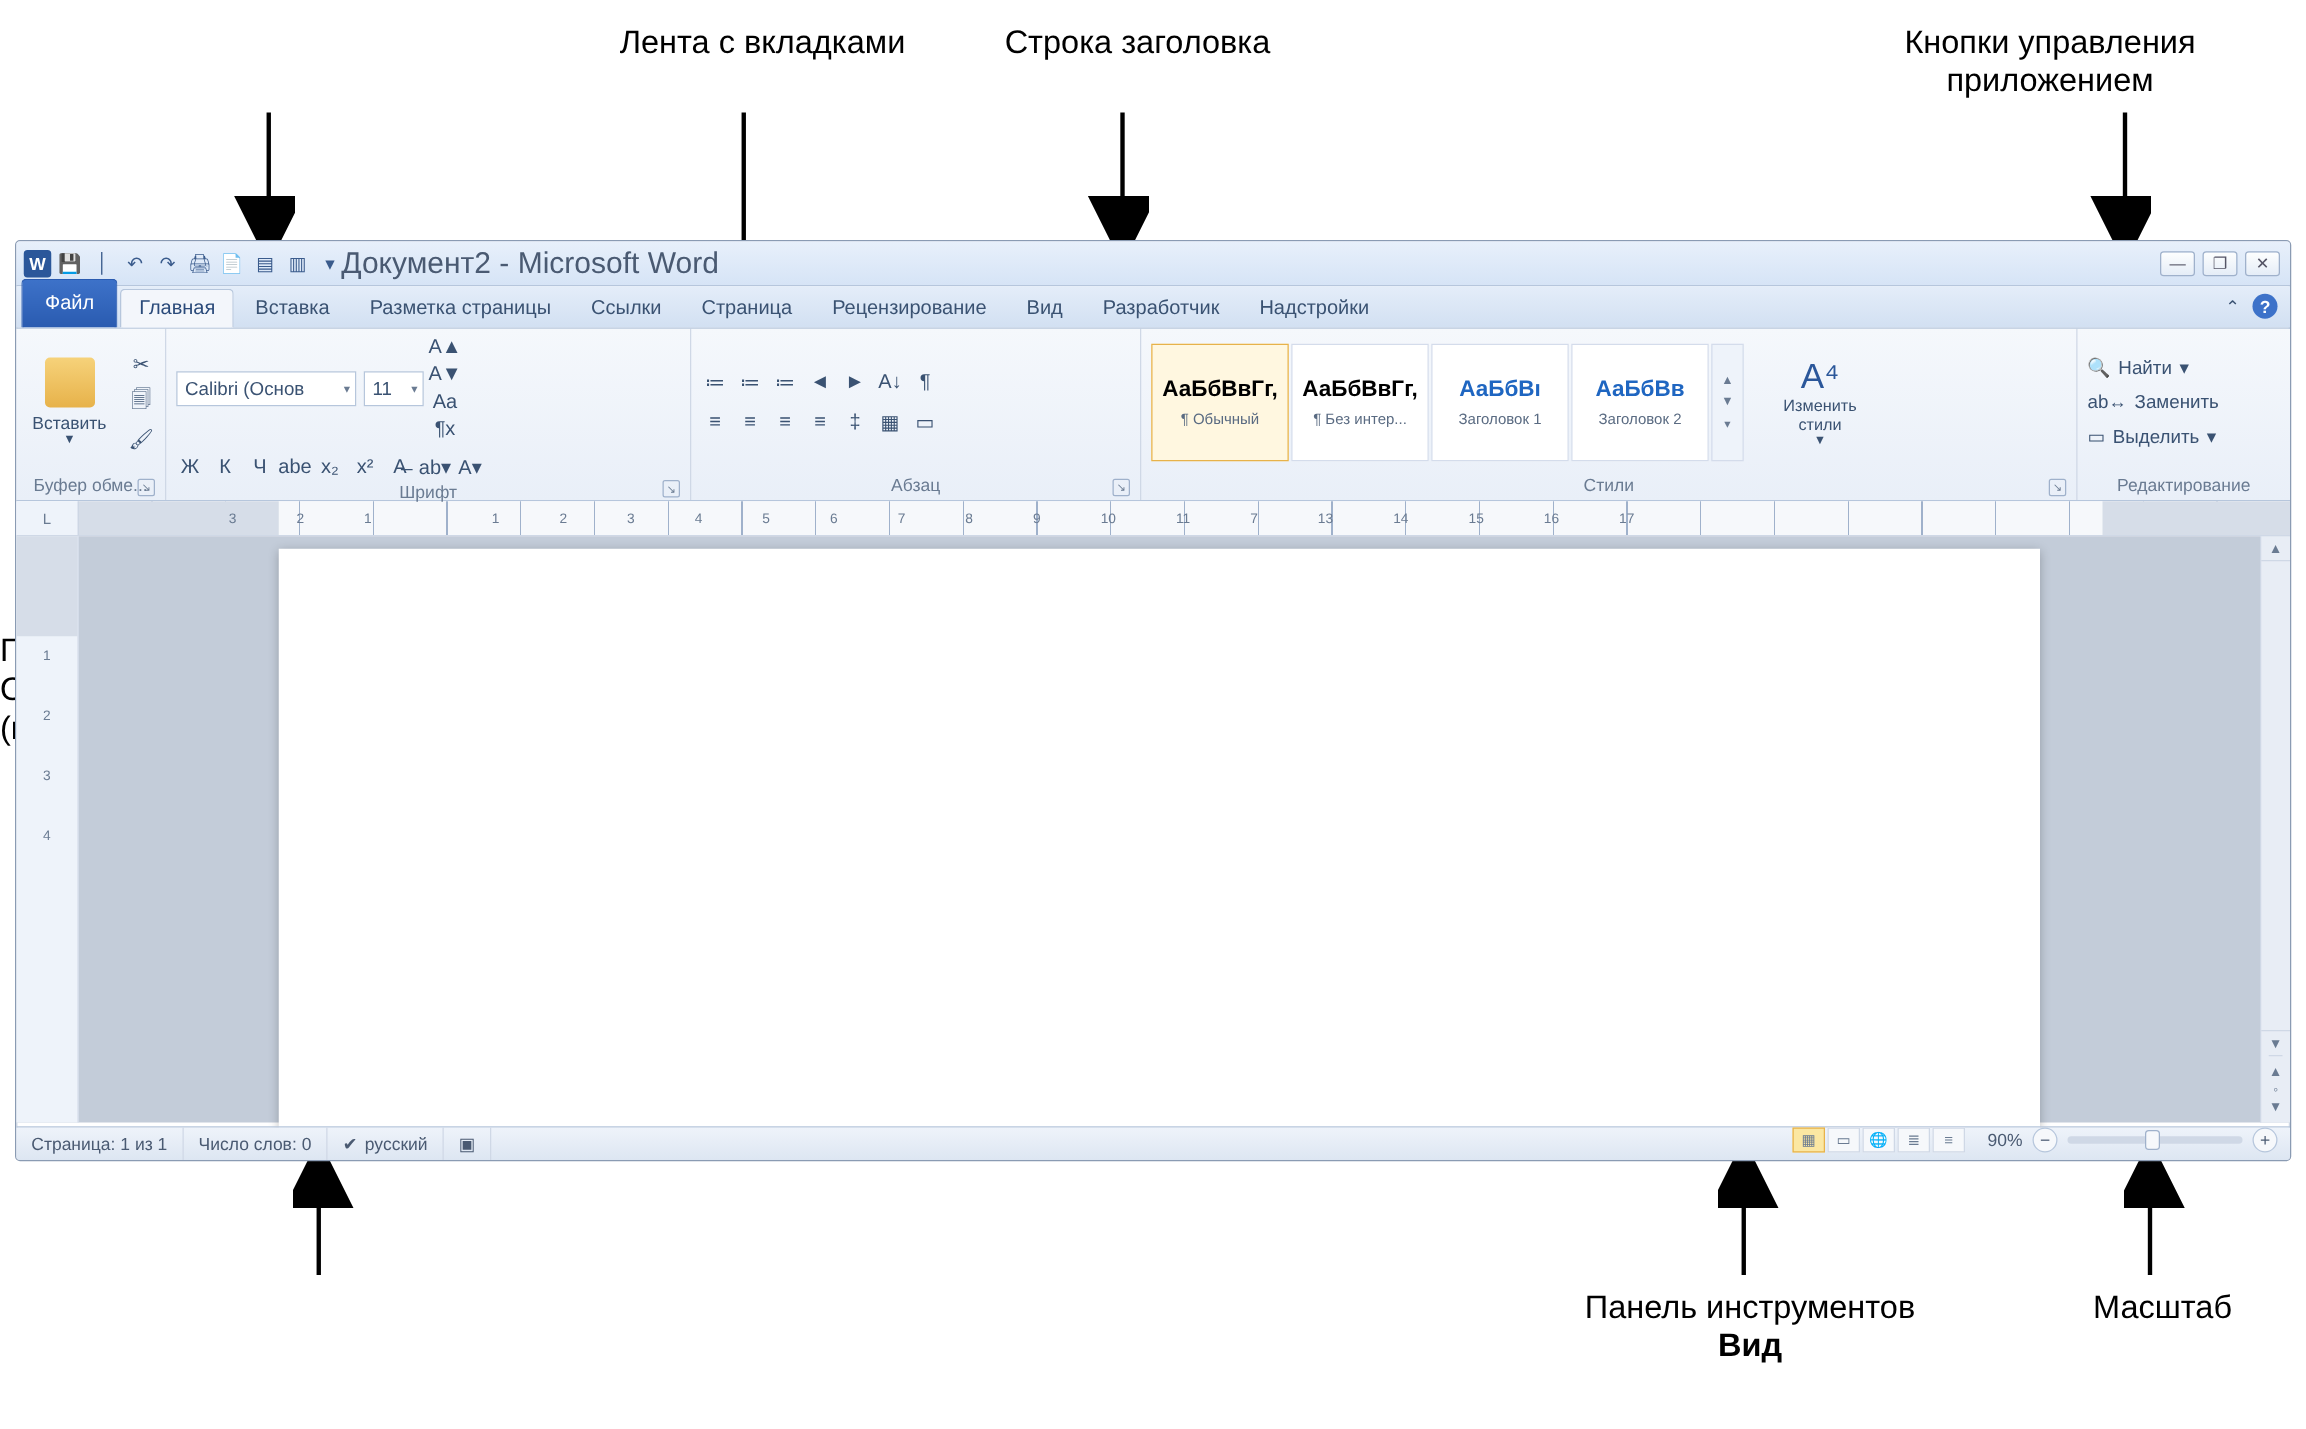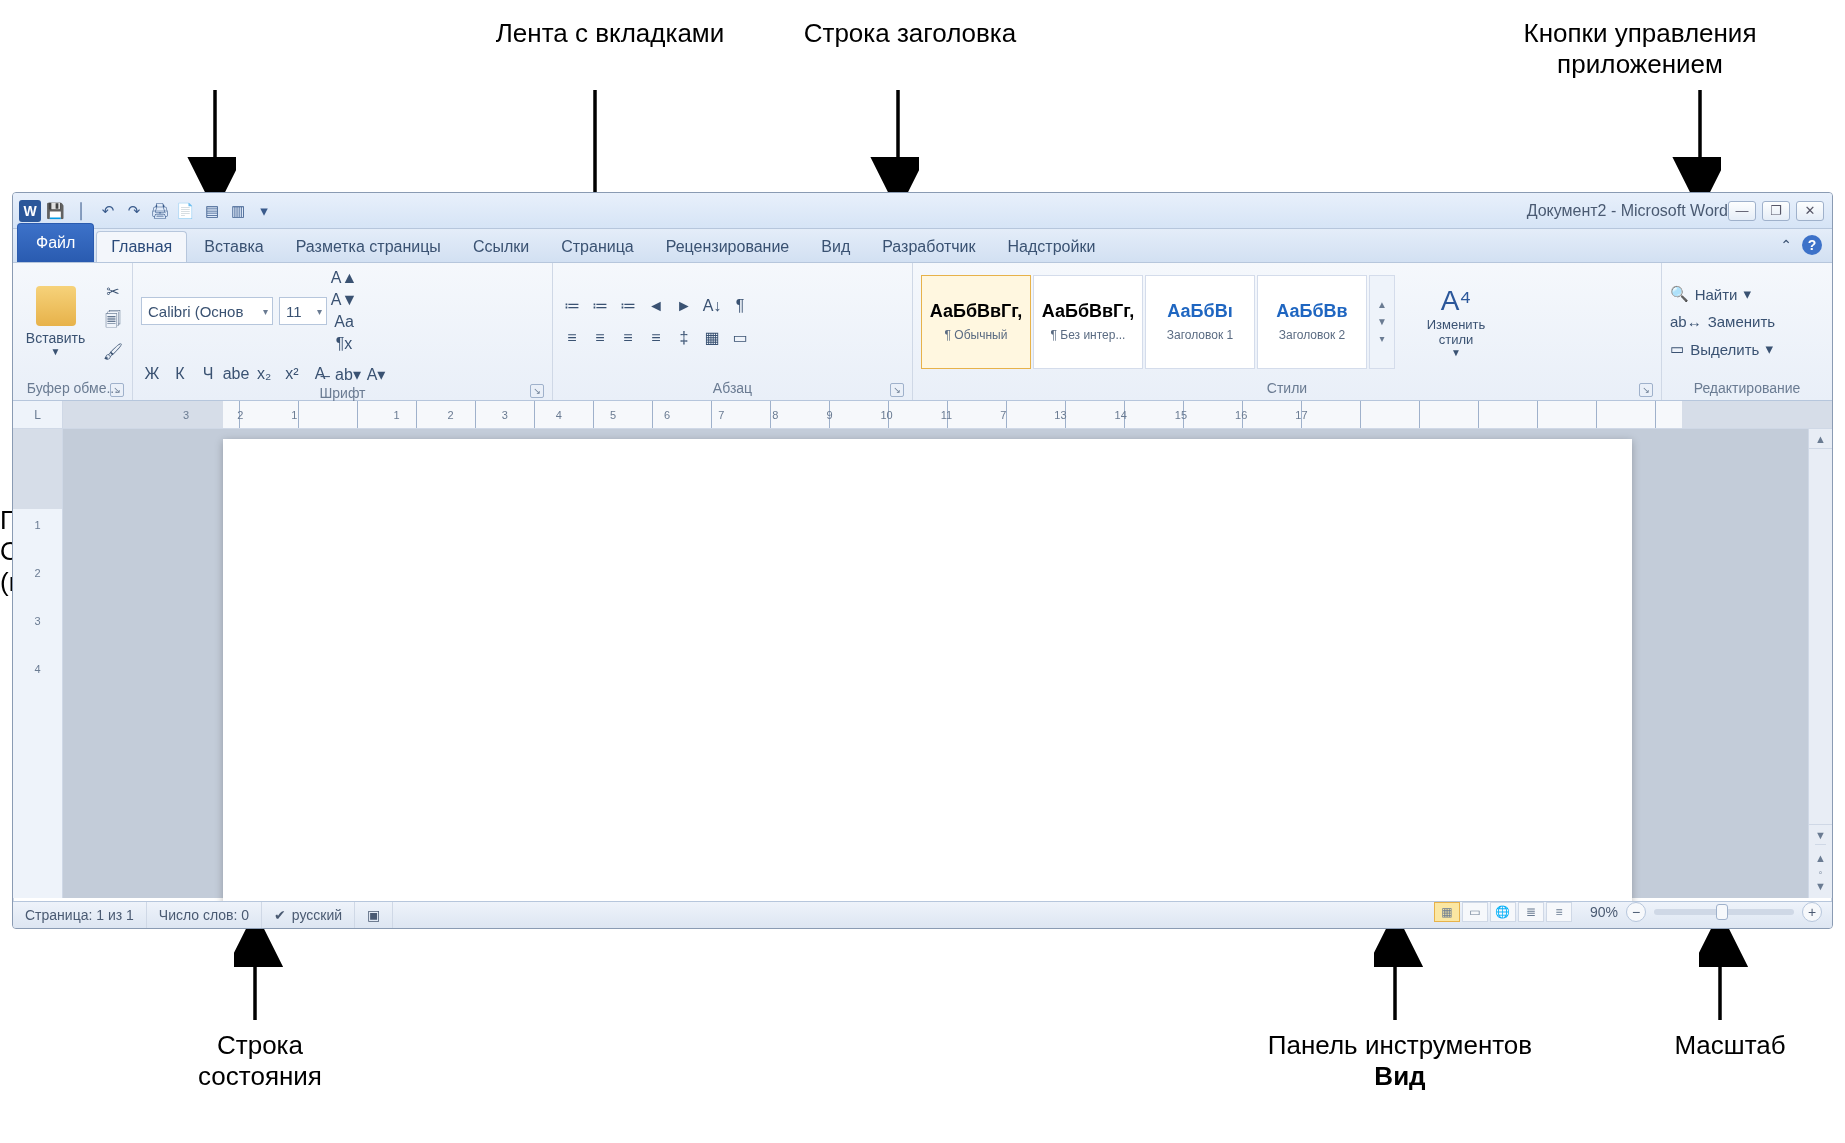--- a/index.html
+++ b/index.html
@@ -16,21 +16,21 @@
   .word{position:absolute;left:12px;top:192px;width:1821px;height:737px;
         border:1px solid #8a9bb3;border-radius:4px;overflow:hidden;
         background:#fff;box-shadow:0 0 0 1px #cfd8e6 inset;}
   .titlebar{height:36px;background:linear-gradient(#e8f0fb,#d6e4f6);
             border-bottom:1px solid #b6c6dc;display:flex;align-items:center;
             padding:0 6px;font-size:16px;color:#4a5a72;}
   .w-icon{width:22px;height:22px;background:#2b579a;color:#fff;border-radius:3px;
           display:flex;align-items:center;justify-content:center;font-weight:bold;font-size:14px;}
   .qat{display:flex;align-items:center;gap:8px;margin-left:6px;}
   .qat .qbtn{width:18px;height:18px;display:flex;align-items:center;justify-content:center;color:#3a5b8c;font-size:15px;}
-  .title-text{flex:1;text-align:right;font-size:16px;color:#4a5a72;}
+  .title-text{flex:1;text-align:left;font-size:24px;color:#4a5a72;}
   .winbtns{display:flex;gap:6px;margin-right:2px;}
   .winbtns .wb{width:28px;height:20px;border:1px solid #9fb1cb;border-radius:3px;
                background:linear-gradient(#fdfefe,#e5edf7);display:flex;align-items:center;justify-content:center;
                font-size:13px;color:#556;}
   
   .tabs{height:34px;background:linear-gradient(#e4edf9,#d2e0f2);display:flex;align-items:flex-end;
         border-bottom:1px solid #b6c6dc;padding-left:4px;gap:2px;position:relative;}
   .tab{padding:6px 14px 6px;font-size:16px;color:#3a5272;border:1px solid transparent;
        border-bottom:none;border-radius:4px 4px 0 0;cursor:default;}
   .tab.file{background:linear-gradient(#3d72c9,#2a5bb0);color:#fff;border-color:#2a5bb0;padding:10px 18px;}
@@ -61,21 +61,21 @@
   .clip .ic{background:linear-gradient(#f6d27a,#e7b24a);}
   .clipside{display:flex;flex-direction:column;gap:8px;margin-left:2px;}
 
   
   .fontgrp{width:420px;}
   .fontgrid{display:flex;flex-direction:column;gap:8px;}
   .fr{display:flex;align-items:center;gap:6px;}
   .combo{height:28px;border:1px solid #b6c6dc;background:#fff;display:flex;align-items:center;
          padding:0 6px;font-size:15px;color:#3a5272;position:relative;}
   .combo .dd{position:absolute;right:4px;font-size:10px;color:#6a7b92;}
-  .fontname{width:132px;}
+  .fontname{width:144px;}
   .fontsize{width:48px;}
 
   
   .para{width:360px;}
   .pgrid{display:flex;flex-direction:column;gap:10px;}
 
   
   .styles{flex:1;min-width:460px;}
   .gallery{display:flex;align-items:stretch;gap:2px;height:94px;}
   .style-item{width:110px;border:1px solid #d4dceb;background:#fff;display:flex;flex-direction:column;
@@ -156,24 +156,20 @@
   <div class="callout" style="left:560px;top:625px;width:320px">Группы элементов</div>
   <div class="callout" style="left:370px;top:740px;width:360px">Масштабные линейки</div>
   <div class="callout" style="left:1080px;top:625px;width:320px">Полоса прокрутки</div>
 
   <div class="callout" style="left:930px;top:750px;width:460px">
     <span>Переход по объектам</span><br>
     <span>документа и выбор объекта</span><br>
     <span>перехода</span>
   </div>
 
-  <div class="callout" style="left:150px;top:1030px;width:220px">
-    <span>Строка</span><br>
-    <span>состояния</span>
-  </div>
   <div class="callout" style="left:1220px;top:1030px;width:360px">
     <span>Панель инструментов</span><br>
     <b><span>Вид</span></b>
   </div>
   <div class="callout" style="left:1640px;top:1030px;width:180px">Масштаб</div>
 
   <svg class="annot" viewBox="0 0 1845 1143">
     <defs>
       <marker id="ah" markerWidth="14" markerHeight="14" refX="11" refY="6" orient="auto">
         <path class="head" d="M0,0 L12,6 L0,12 Z"></path>

